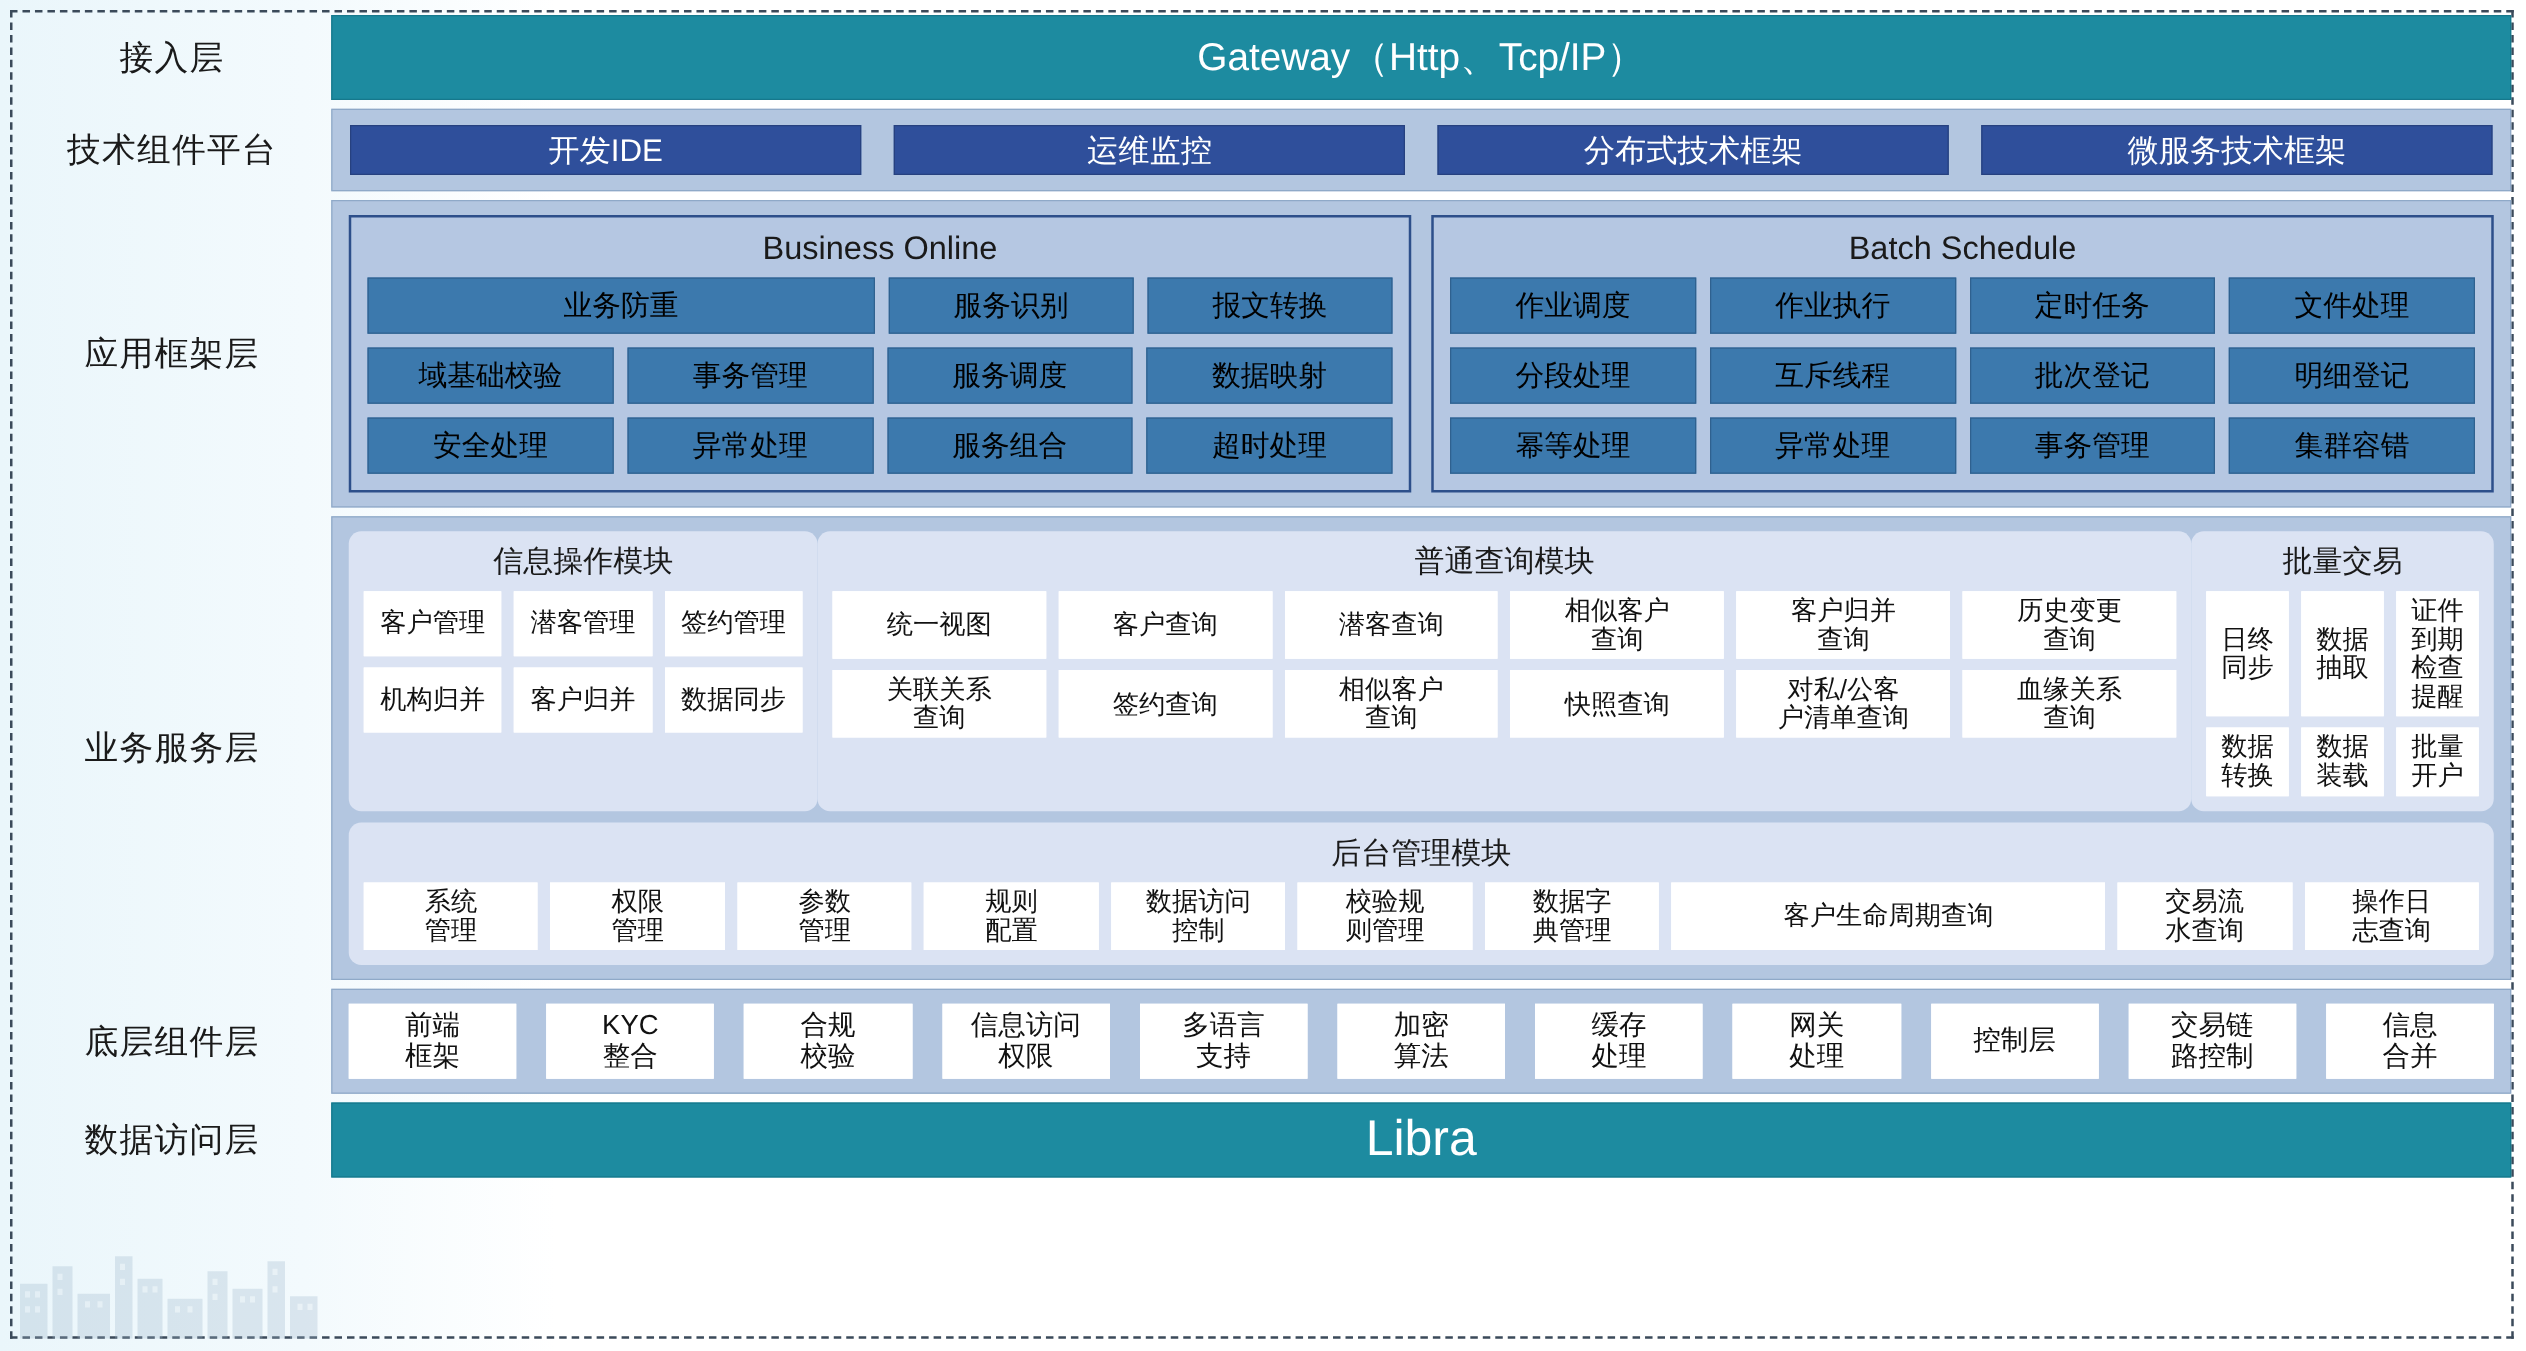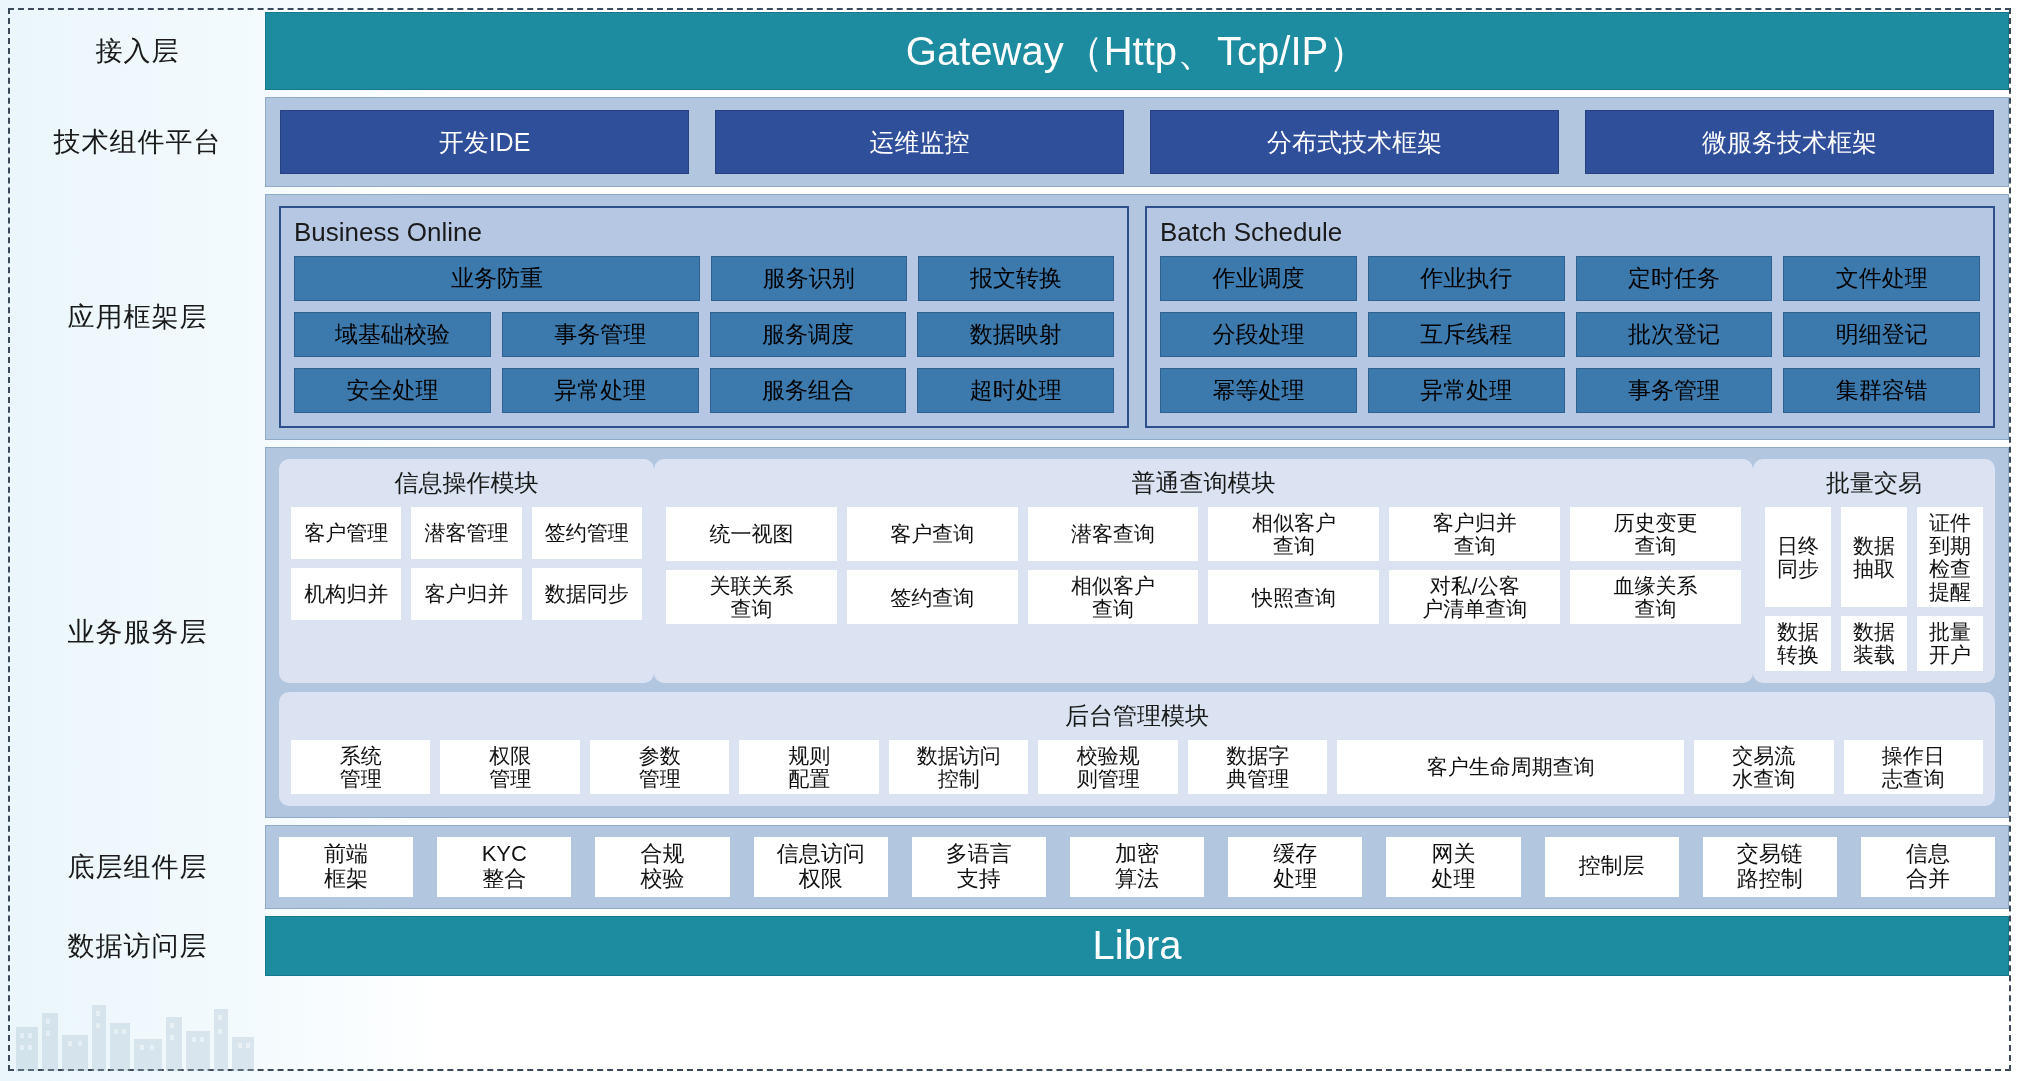--- a/index.html
+++ b/index.html
@@ -58,42 +58,42 @@
   .row-body {
     flex: 1;
     display: flex;
   }
 
   
   .teal-bar {
     flex: 1;
     background: #1d8ba0;
     border: 1px solid #16788c;
-    height: 78px;
+    height: 68px;
     display: flex;
     align-items: center;
     justify-content: center;
     color: #ffffff;
-    font-size: 40px;
+    font-size: 31px;
   }
 
   
   .panel-lightblue {
     flex: 1;
     background: #b3c6e0;
     border: 1px solid #8fa9c8;
     padding: 12px 14px;
     display: flex;
     gap: 26px;
   }
   .tech-chip {
     flex: 1;
     background: #2f4f9b;
     border: 1px solid #27417f;
-    height: 64px;
+    height: 40px;
     display: flex;
     align-items: center;
     justify-content: center;
     color: #ffffff;
     font-size: 25px;
   }
 
   
   .appfw-outer {
     flex: 1;
@@ -105,20 +105,21 @@
   }
   .fw-group {
     flex: 1;
     background: #b5c7e2;
     border: 2px solid #2d4f8a;
     padding: 7px 13px 13px 13px;
     display: flex;
     flex-direction: column;
   }
   .fw-group-title {
+    text-align: center;
     font-size: 26px;
     color: #1a1a1a;
     padding: 2px 0 8px 0;
   }
   .fw-grid {
     display: flex;
     flex-direction: column;
     gap: 11px;
   }
   .fw-line {

